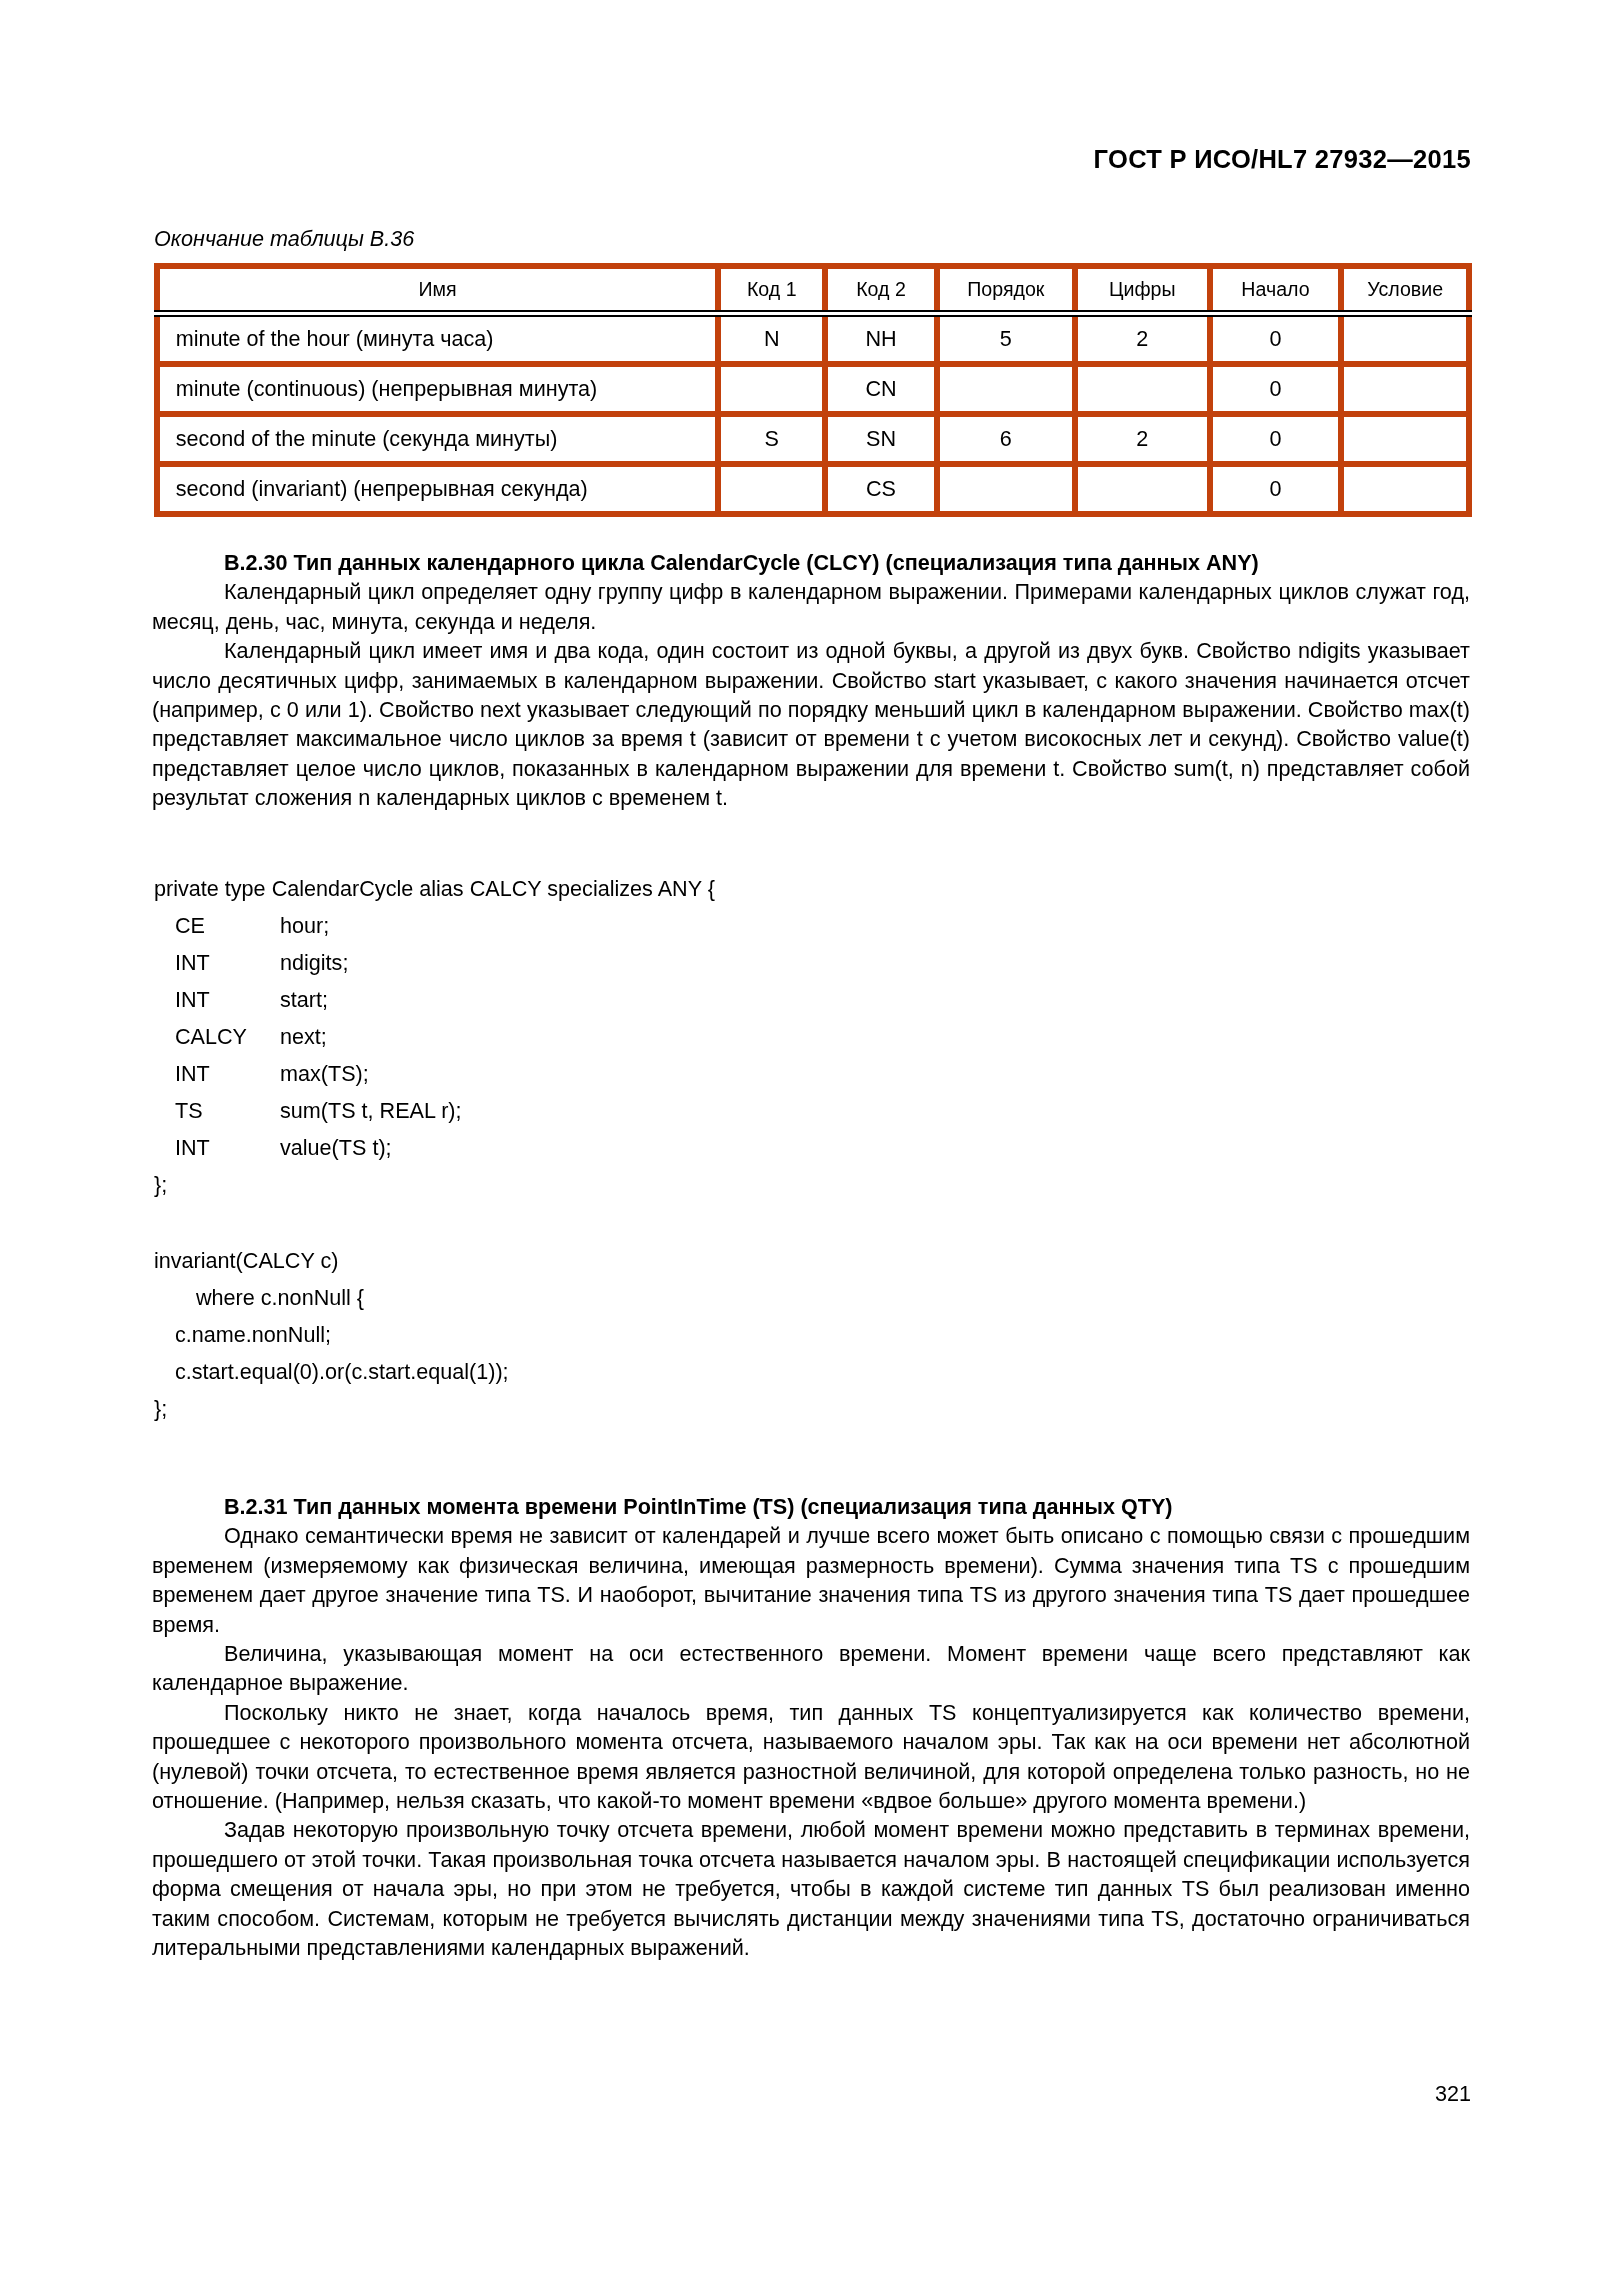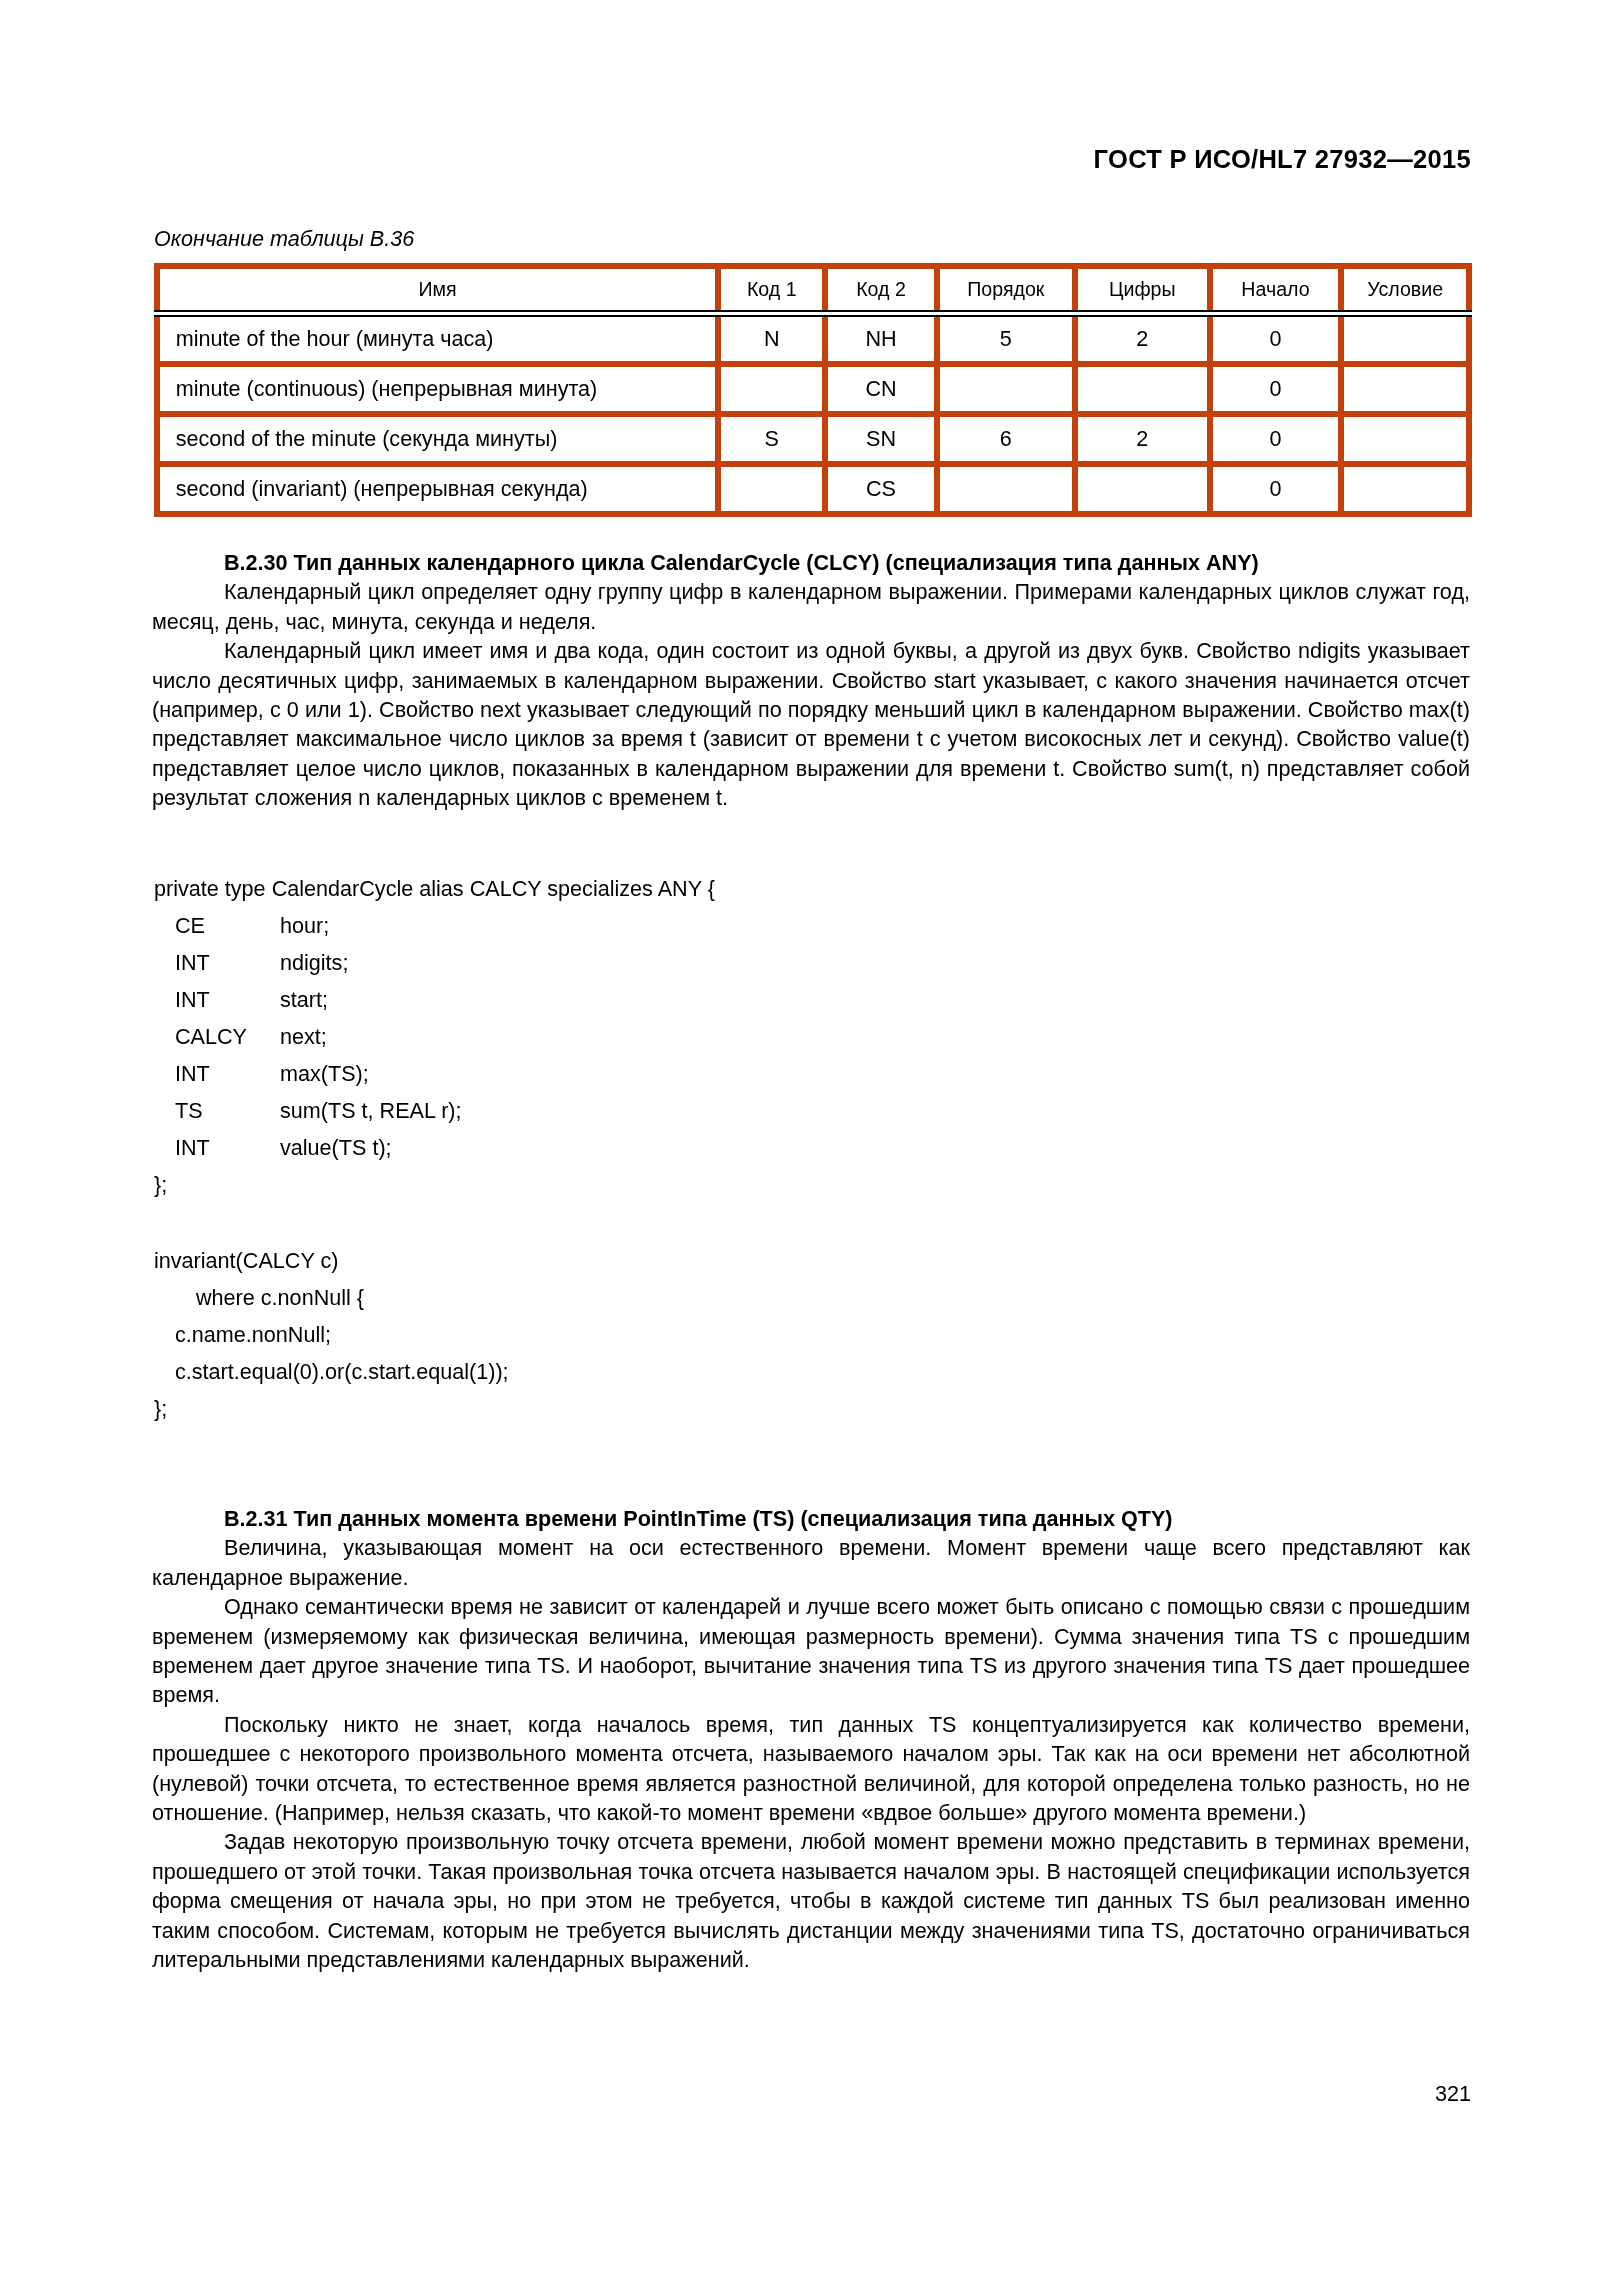--- a/index.html
+++ b/index.html
@@ -163,22 +163,22 @@
 </div>
 
 <div class="code" style="top: 1242px;">
   <div class="code-line">invariant(CALCY c)</div>
   <div class="code-line indent2">where c.nonNull {</div>
   <div class="code-line indent1">c.name.nonNull;</div>
   <div class="code-line indent1">c.start.equal(0).or(c.start.equal(1));</div>
   <div class="code-line">};</div>
 </div>
 
-<div class="flow" style="top: 1492px; margin-top: 12px;">
+<div class="flow" style="top: 1492px;">
   <p class="section-title">В.2.31 Тип данных момента времени PointInTime (TS) (специализация типа данных QTY)</p>
+  <p class="para">Однако семантически время не зависит от календарей и лучше всего может быть описано с помощью связи с прошедшим временем (измеряемому как физическая величина, имеющая размерность времени). Сумма значения типа TS с прошедшим временем дает другое значение типа TS. И наоборот, вычитание значения типа TS из другого значения типа TS дает прошедшее время.</p>
   <p class="para">Величина, указывающая момент на оси естественного времени. Момент времени чаще всего представляют как календарное выражение.</p>
-  <p class="para">Однако семантически время не зависит от календарей и лучше всего может быть описано с помощью связи с прошедшим временем (измеряемому как физическая величина, имеющая размерность времени). Сумма значения типа TS с прошедшим временем дает другое значение типа TS. И наоборот, вычитание значения типа TS из другого значения типа TS дает прошедшее время.</p>
   <p class="para">Поскольку никто не знает, когда началось время, тип данных TS концептуализируется как количество времени, прошедшее с некоторого произвольного момента отсчета, называемого началом эры. Так как на оси времени нет абсолютной (нулевой) точки отсчета, то естественное время является разностной величиной, для которой определена только разность, но не отношение. (Например, нельзя сказать, что какой-то момент времени «вдвое больше» другого момента времени.)</p>
   <p class="para">Задав некоторую произвольную точку отсчета времени, любой момент времени можно представить в терминах времени, прошедшего от этой точки. Такая произвольная точка отсчета называется началом эры. В настоящей спецификации используется форма смещения от начала эры, но при этом не требуется, чтобы в каждой системе тип данных TS был реализован именно таким способом. Системам, которым не требуется вычислять дистанции между значениями типа TS, достаточно ограничиваться литеральными представлениями календарных выражений.</p>
 </div>
 
 <div class="page-number">321</div>
 
 
 </body></html>

